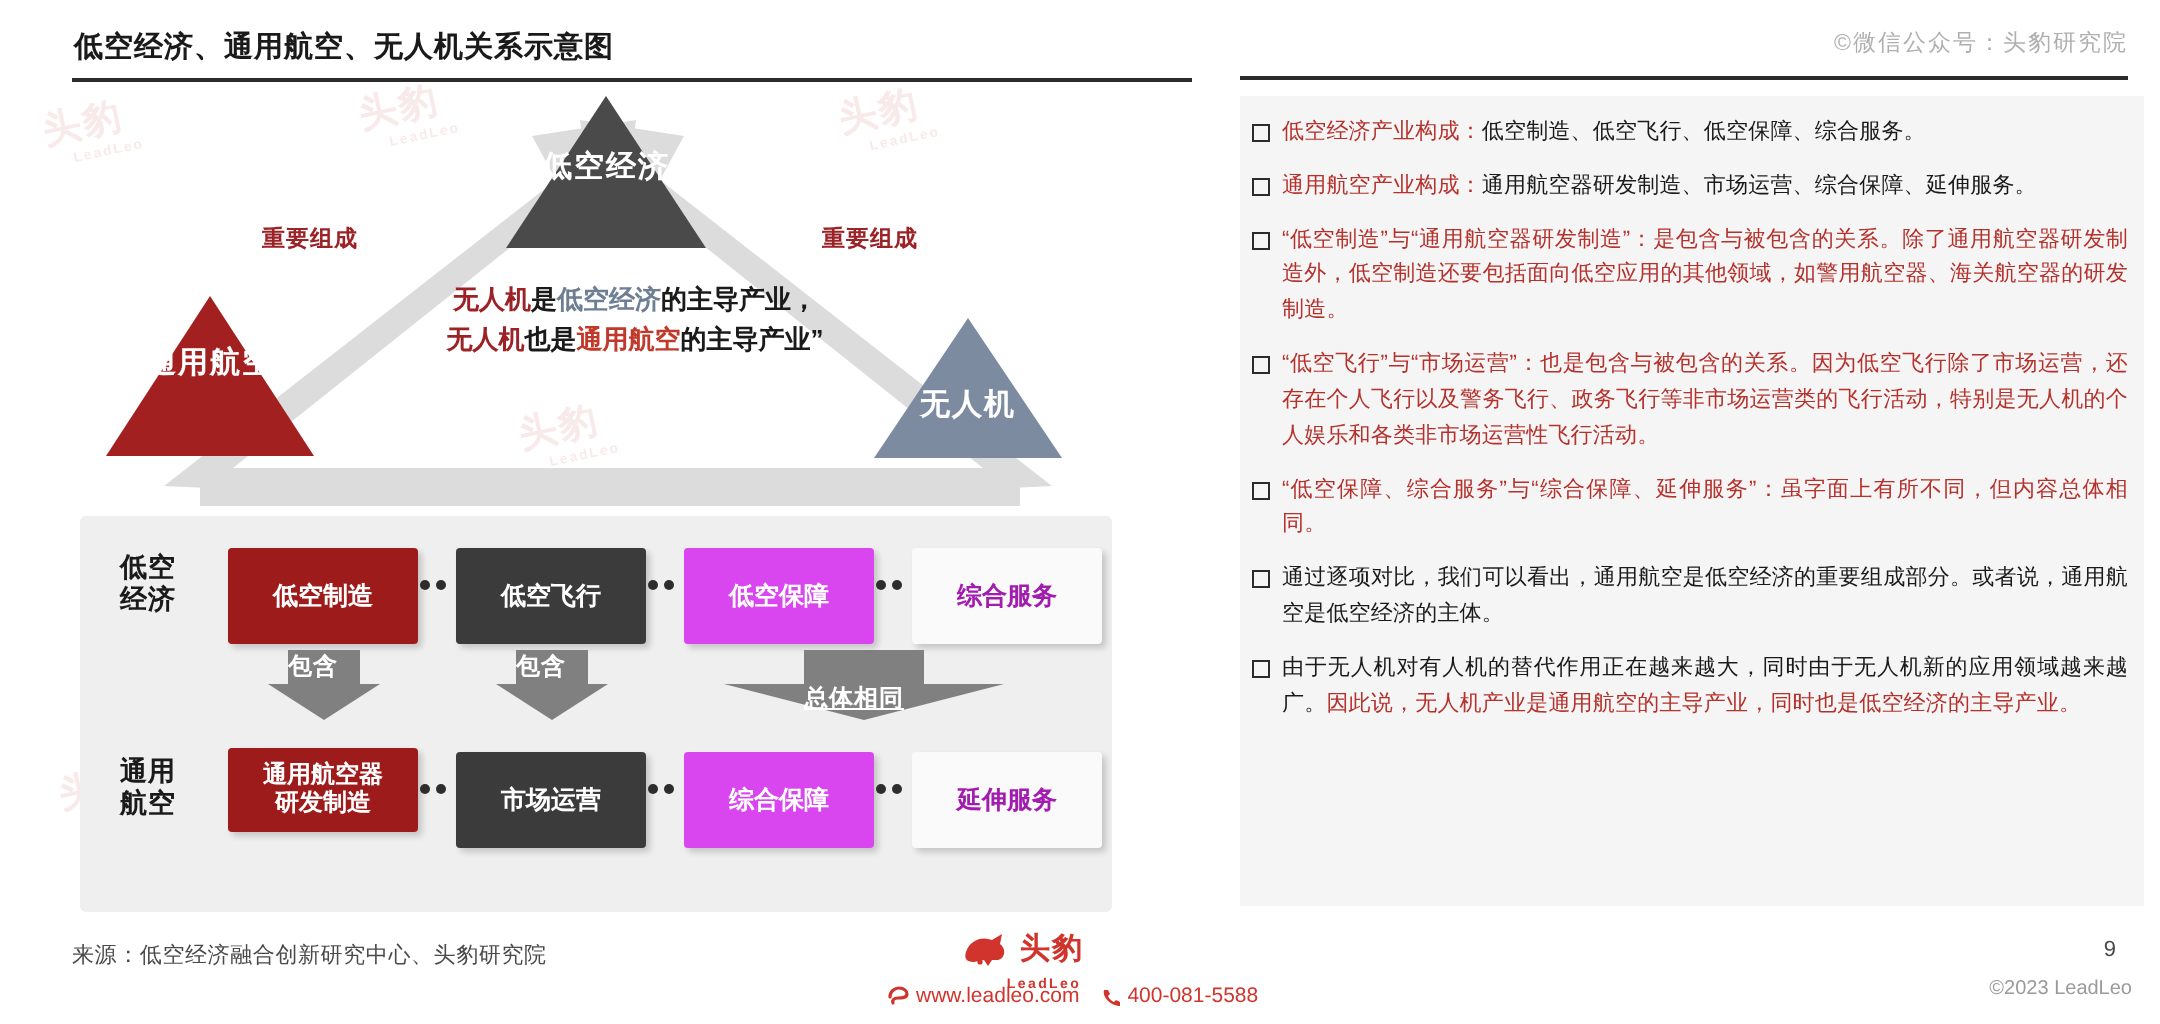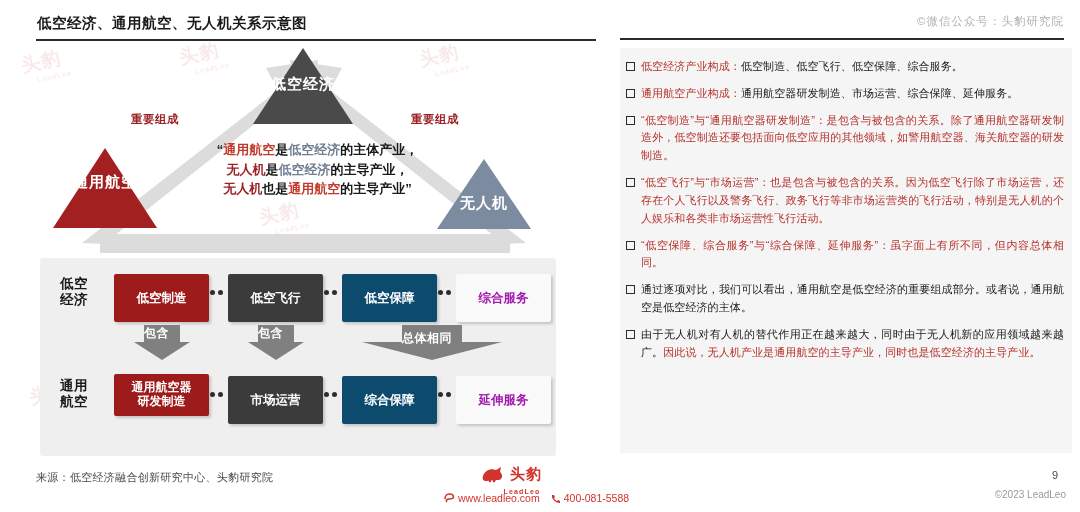--- a/index.html
+++ b/index.html
@@ -54,21 +54,21 @@
            background:#efefef; border-radius:3px; }
   .row-label { position:absolute; font-size:13.5px; font-weight:bold; color:#1a1a1a;
                text-align:center; line-height:1.2; letter-spacing:.5px; }
   .chip { position:absolute; height:48px; border-radius:2px; display:flex;
           align-items:center; justify-content:center; font-size:12.5px;
           font-weight:bold; text-align:center; line-height:1.15;
           box-shadow:2px 2px 3px rgba(0,0,0,.18); }
   .chip.two { line-height:1.15; }
   .c-red   { background:#9e1b1b; color:#fff; }
   .c-dark  { background:#3b3b3b; color:#fff; }
-  .c-gray  { background:#0c4a6e; color:#fff; }
+  .c-gray  { background:#d946ef; color:#fff; }
   .c-white { background:#fafafa; color:#a21caf; }
 
   .dots { position:absolute; display:flex; gap:3px; align-items:center; }
   .dots i { width:5px; height:5px; border-radius:50%; background:#2d2d2d; display:block; }
 
   .arrow { position:absolute; }
   .arrow .body { position:absolute; background:#808080; }
   .arrow .head { position:absolute; width:0; height:0; }
   .arrow .txt { position:absolute; color:#fff; font-size:12px; font-weight:bold;
                 white-space:nowrap; letter-spacing:.5px; }
@@ -141,23 +141,20 @@
   <div class="tri" style="left:437px;top:159px;border-left:47px solid transparent;border-right:47px solid transparent;border-bottom:70px solid #7d8ba0;"></div>
   <div class="tri-label" style="left:437px;top:194px;width:94px;font-size:15px;">
     <span>无人机</span>
   </div>
 
   <div class="imp" style="left:131px;top:112px;">重要组成</div>
   <div class="imp" style="left:411px;top:112px;">重要组成</div>
 
   <div class="quote">
     <div>
-      <span>“</span><span class="q-red">通用航空</span><span>是</span><span class="q-blue">低空经济</span><span>的主体产业，</span>
-    </div>
-    <div>
       <span class="q-dred">无人机</span><span>是</span><span class="q-blue">低空经济</span><span>的主导产业，</span>
     </div>
     <div>
       <span class="q-dred">无人机</span><span>也是</span><span class="q-red">通用航空</span><span>的主导产业</span><span>”</span>
     </div>
   </div>
 
   <div class="panel"></div>
 
   <div class="row-label" style="left:54px;top:276px;width:40px;white-space:pre-line;">低空
@@ -187,21 +184,21 @@
     <div class="txt" style="left:10px;top:0px;">包含</div>
   </div>
   <div class="arrow" style="left:248px;top:325px;width:56px;height:35px;">
     <div class="body" style="left:10px;top:0;width:36px;height:17px;"></div>
     <div class="head" style="left:0;top:17px;border-left:28px solid transparent;border-right:28px solid transparent;border-top:18px solid #808080;"></div>
     <div class="txt" style="left:10px;top:0px;">包含</div>
   </div>
   <div class="arrow" style="left:362px;top:325px;width:140px;height:35px;">
     <div class="body" style="left:40px;top:0;width:60px;height:17px;"></div>
     <div class="head" style="left:0;top:17px;border-left:70px solid transparent;border-right:70px solid transparent;border-top:18px solid #808080;"></div>
-    <div class="txt" style="left:40px;top:5px;">总体相同</div>
+    <div class="txt" style="left:40px;top:16px;text-decoration:underline;">总体相同</div>
   </div>
 
   <div class="row-label" style="left:54px;top:378px;width:40px;white-space:pre-line;">通用
 航空</div>
 
   <div class="chip c-red two" style="left:114px;top:374px;width:95px;height:42px;white-space:pre-line;font-size:12px;">通用航空器
 研发制造</div>
   <div class="chip c-dark" style="left:228px;top:376px;width:95px;">市场运营</div>
   <div class="chip c-gray" style="left:342px;top:376px;width:95px;">综合保障</div>
   <div class="chip c-white" style="left:456px;top:376px;width:95px;">延伸服务</div>

